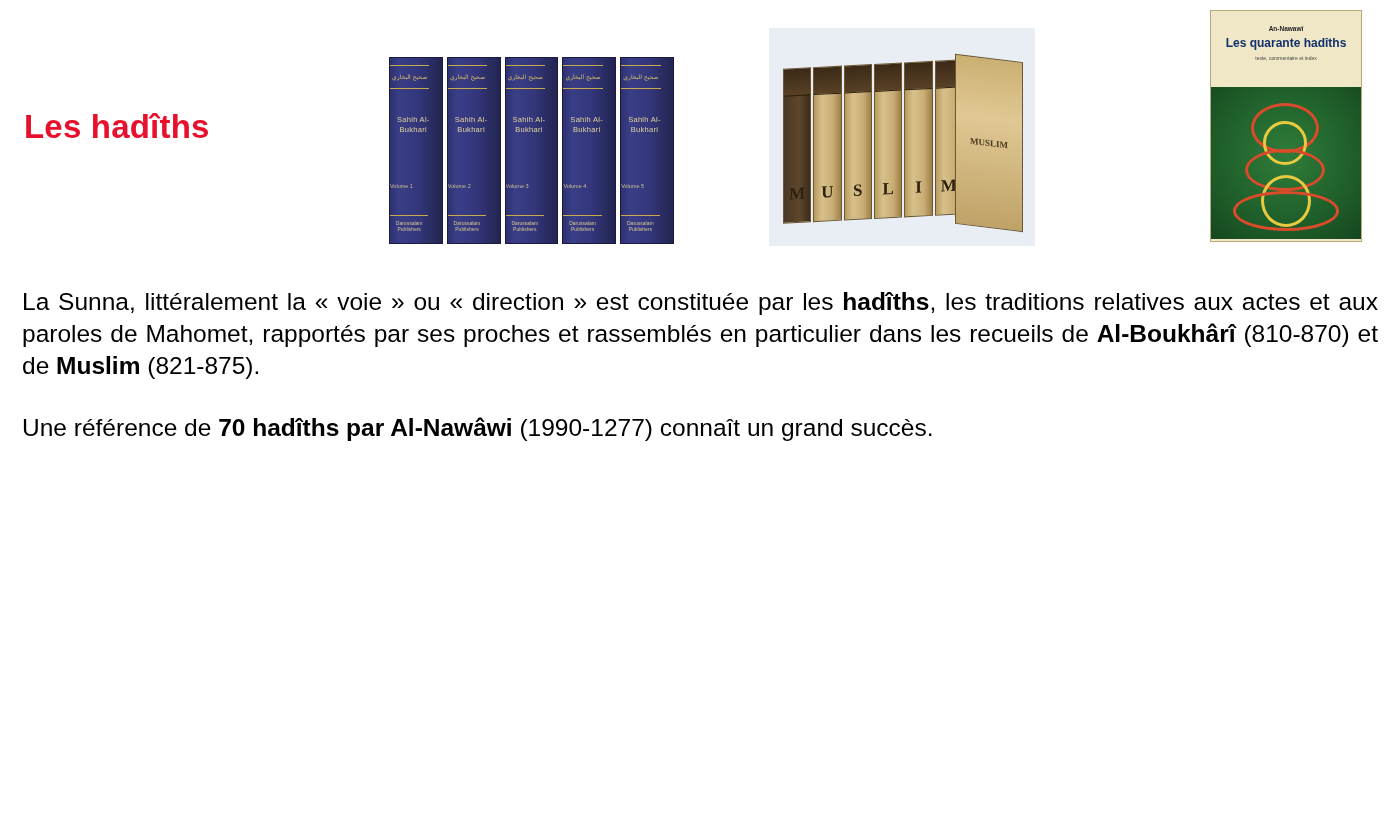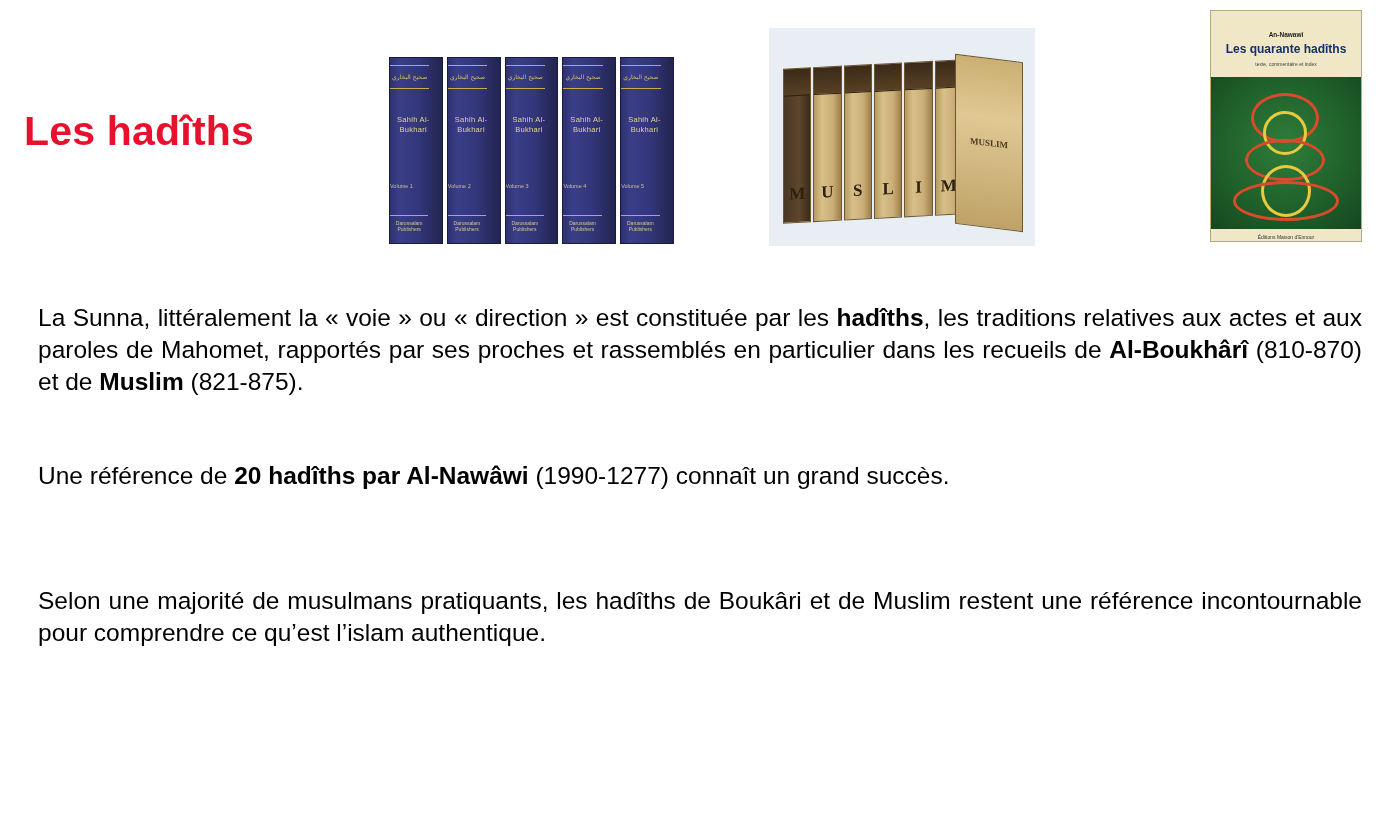--- a/index.html
+++ b/index.html
@@ -26,21 +26,21 @@
     position: absolute;
     top: 0;
     left: 0;
     width: 1400px;
     height: 268px;
   }
   .title {
     position: absolute;
     left: 24px;
     top: 108px;
-    font-size: 41px;
+    font-size: 33px;
     font-weight: bold;
     color: #e8112d;
     letter-spacing: 0.2px;
   }
 
   
   .img-bukhari {
     position: absolute;
     left: 389px;
     top: 57px;
@@ -184,24 +184,24 @@
     left: 1210px;
     top: 10px;
     width: 152px;
     height: 232px;
     background: #d9cfa8;
     border: 1px solid #b6a97a;
     box-sizing: border-box;
     overflow: hidden;
   }
   .nw-top {
-    height: 66px;
+    height: 76px;
     background: #efe7c6;
     text-align: center;
-    padding-top: 20px;
+    padding-top: 14px;
     box-sizing: border-box;
   }
   .nw-author {
     font-size: 6.5px;
     color: #222;
     font-weight: bold;
   }
   .nw-title {
     margin-top: 5px;
     font-size: 12px;
@@ -240,21 +240,21 @@
   }
 
   
   .body {
     position: absolute;
     left: 22px;
     top: 286px;
     width: 1356px;
   }
   p.para {
-    margin: 16px;
+    margin: 0;
     font-size: 24.5px;
     line-height: 1.3;
     text-align: justify;
     text-justify: inter-word;
     color: #000000;
   }
   p.para b { font-weight: bold; }
   .gap-a { height: 30px; }
   .gap-b { height: 30px; }
   .gap-c { height: 32px; }
@@ -370,25 +370,24 @@
 
   <div class="body">
 
     <p class="para">
       <span>La Sunna, littéralement la « voie » ou « direction » est constituée par les </span><b>hadîths</b><span>, les traditions relatives aux actes et aux paroles de Mahomet, rapportés par ses proches et rassemblés en particulier dans les recueils de </span><b>Al-Boukhârî</b><span> (810-870) et de </span><b>Muslim</b><span> (821-875).</span>
     </p>
 
     <div class="gap-a"></div>
 
     <p class="para">
-      <span>Une référence de </span><b>20 hadîths par Al-Nawâwi</b><span> (1990-1277) connaît un grand succès.</span>
+      <span>Une référence de </span><b>70 hadîths par Al-Nawâwi</b><span> (1990-1277) connaît un grand succès.</span>
     </p>
 
     <div class="gap-b"></div>
 
 
     <div class="gap-c"></div>
 
-    <p class="para green">Selon une majorité de musulmans pratiquants, les hadîths de Boukâri et de Muslim restent une référence incontournable pour comprendre ce qu’est l’islam authentique.</p>
 
   </div>
 
 </div>
 
 </body></html>

